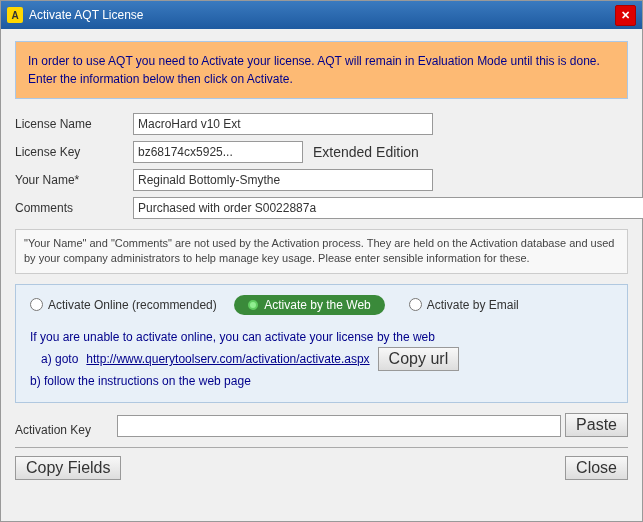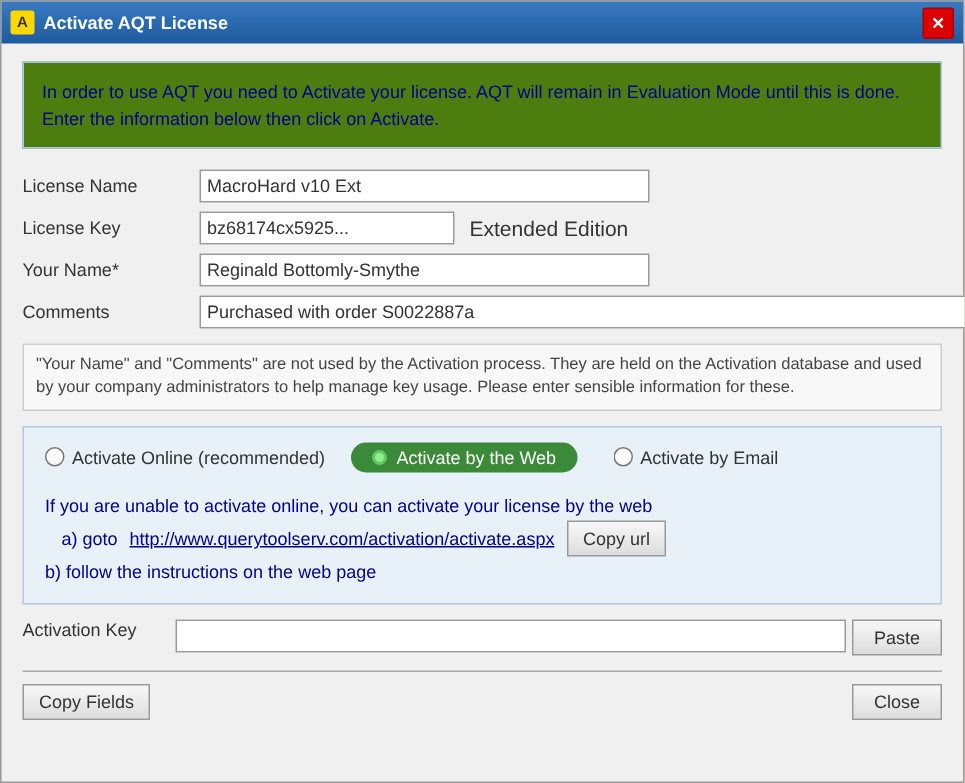--- a/index.html
+++ b/index.html
@@ -37,21 +37,21 @@
       align-items: center;
       justify-content: center;
       font-size: 10px;
       font-weight: bold;
       color: #333;
     }
 
     .title-text {
       color: white;
       font-size: 12px;
-      font-weight: bold;
+      font-weight: normal;
     }
 
     .title-buttons {
       display: flex;
       gap: 2px;
     }
 
     .title-btn {
       width: 21px;
       height: 21px;
@@ -65,21 +65,21 @@
       align-items: center;
       justify-content: center;
       border-radius: 2px;
     }
 
     .content {
       padding: 12px 14px 12px 14px;
     }
 
     .info-box {
-      background: #4d7c0f;
+      background: #fdba74;
       border: 1px solid #aac8e8;
       padding: 10px 12px;
       color: #00008b;
       font-size: 12px;
       line-height: 1.5;
       margin-bottom: 14px;
     }
 
     .form-grid {
       display: grid;
@@ -197,31 +197,31 @@
       color: #00008b;
       text-decoration: underline;
     }
 
     .btn {
       height: 24px;
       min-width: 60px;
       padding: 0 10px;
       background: linear-gradient(to bottom, #f8f8f8, #ddd);
       border: 1px solid #999;
-      font-size: 12px;
+      font-size: 16px;
       font-family: Tahoma, Arial, sans-serif;
       cursor: pointer;
       color: #333;
     }
 
     .copy-url-btn { min-width: 58px; }
 
     .activation-row {
       display: flex;
-      align-items: flex-start;
+      align-items: flex-end;
       gap: 4px;
       margin-bottom: 10px;
     }
 
     .activation-label {
       width: 98px;
       font-size: 12px;
       color: #333;
     }
 

